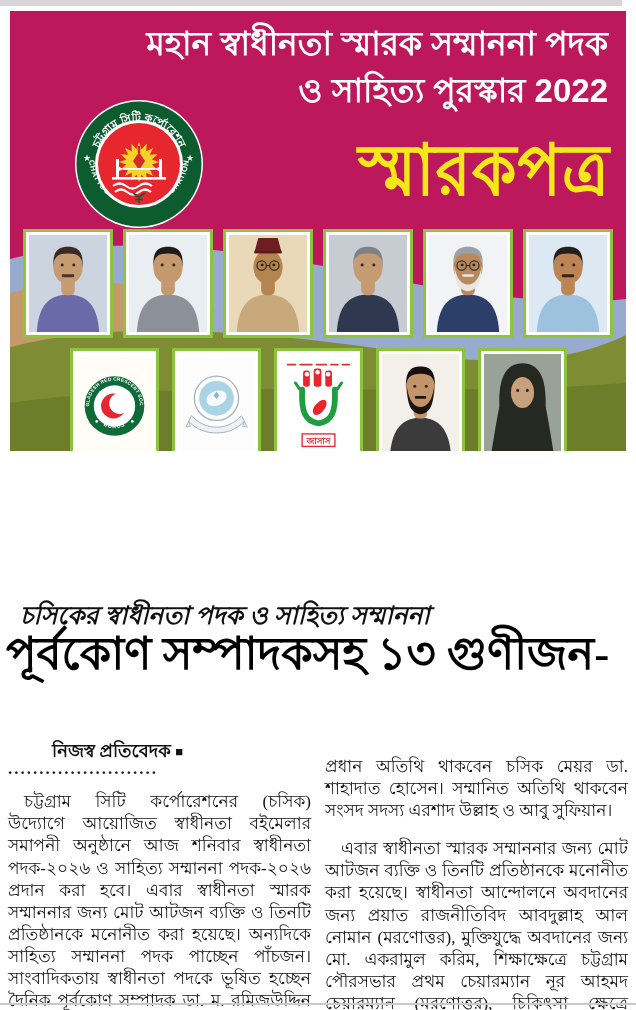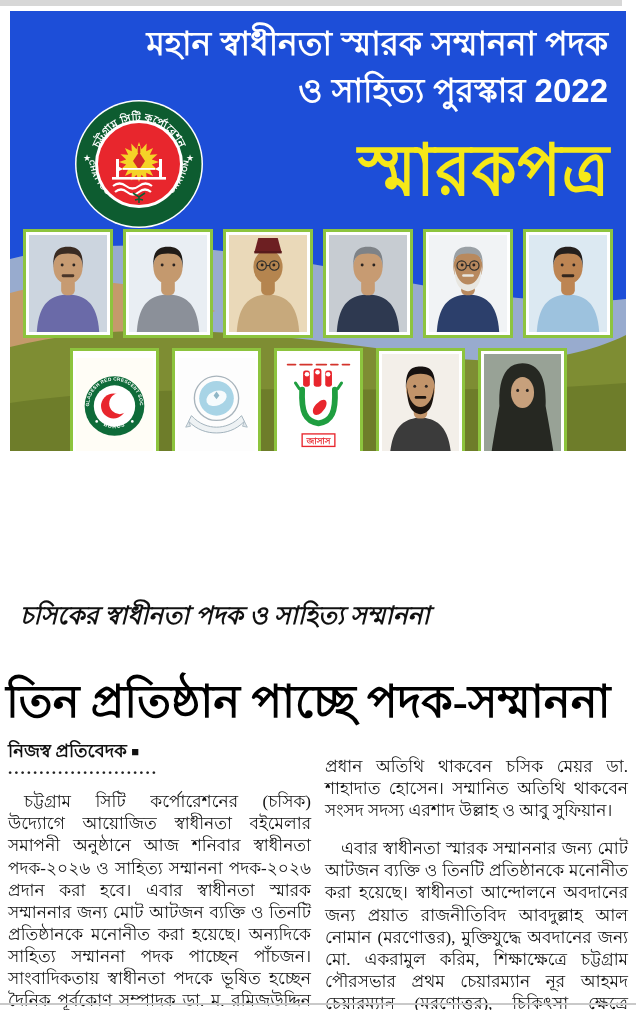--- a/index.html
+++ b/index.html
@@ -4,21 +4,21 @@
 <style>
   html,body{margin:0;padding:0;}
   body{width:636px;height:1010px;background:#ffffff;overflow:hidden;
        font-family:"Liberation Serif",serif;}
   .page{position:relative;width:636px;height:1010px;background:#fff;}
 
   .topbar{position:absolute;left:0;top:0;width:622px;height:6px;background:#d7d7d7;}
 
   
   .poster{position:absolute;left:10px;top:11px;width:616px;height:440px;
-          background:#1d4ed8;overflow:hidden;}
+          background:#be185d;overflow:hidden;}
   .waves{position:absolute;left:0;bottom:0;width:616px;height:310px;}
   .ptitle{position:absolute;top:10px;right:18px;text-align:right;color:#fff;
           font-family:"Liberation Sans",sans-serif;font-weight:bold;
           font-size:33px;line-height:1.42;}
   .seal{position:absolute;left:64px;top:88px;width:130px;height:130px;}
   .seal svg{width:100%;height:100%;display:block;}
   .masthead{position:absolute;top:104px;right:16px;color:#f6e818;
             font-family:"Liberation Sans",sans-serif;font-weight:bold;
             font-size:64px;letter-spacing:1px;transform:scaleY(1.12);
             transform-origin:top right;}
@@ -34,21 +34,21 @@
   
   .kicker{position:absolute;left:20px;top:596px;font-size:25px;font-weight:bold;
           font-style:italic;color:#111;}
   .headline{position:absolute;left:6px;top:630px;margin:0;font-size:45px;
             line-height:1.07;font-weight:bold;color:#000;letter-spacing:0;}
 
   
   .article{position:absolute;left:8px;right:8px;top:740px;display:flex;gap:14px;
            font-size:17px;line-height:1.3;color:#111;text-align:justify;}
   .col{width:50%;}
-  .byline{font-weight:bold;font-size:18px;}
+  .byline{font-weight:bold;font-size:18px;margin-left:44px;}
   .bsq{font-size:13px;vertical-align:1px;}
   .dots{letter-spacing:2px;font-weight:bold;line-height:0.7;margin-bottom:4px;color:#222;}
   .col p{margin:16px 0 2px 0;}
   .col p.indent{text-indent:16px;}
 
   .bottomrule{position:absolute;left:0;right:0;bottom:5px;border-top:2px solid #c9c9c9;}
 </style>
 </head>
 <body>
 
@@ -341,21 +341,21 @@
             <path d="M25,34 C24,16 30,12 40,12 C50,12 56,16 55,34 C55,22 50,19 40,19 C30,19 25,22 25,34 Z" fill="#221d1b"></path>
             <circle cx="34" cy="31" r="1.5" fill="#2a2320"></circle>
             <circle cx="46" cy="31" r="1.5" fill="#2a2320"></circle>
           </svg>
         </div>
       </div>
   </div>
 
   <div class="kicker">চসিকের স্বাধীনতা পদক ও সাহিত্য সম্মাননা</div>
 
-  <h1 class="headline"><br><span>তিন প্রতিষ্ঠান পাচ্ছে পদক-সম্মাননা</span></h1>
+  <h1 class="headline"><span>পূর্বকোণ সম্পাদকসহ ১৩ গুণীজন-</span><br></h1>
 
   <div class="article">
     <div class="col">
       <div class="byline"><span>নিজস্ব প্রতিবেদক</span>
         <span class="bsq">■</span></div>
       <div class="dots">........................</div>
       <p class="indent">চট্টগ্রাম সিটি কর্পোরেশনের (চসিক) উদ্যোগে আয়োজিত স্বাধীনতা বইমেলার সমাপনী অনুষ্ঠানে আজ শনিবার স্বাধীনতা পদক-২০২৬ ও সাহিত্য সম্মাননা পদক-২০২৬ প্রদান করা হবে। এবার স্বাধীনতা স্মারক সম্মাননার জন্য মোট আটজন ব্যক্তি ও তিনটি প্রতিষ্ঠানকে মনোনীত করা হয়েছে। অন্যদিকে সাহিত্য সম্মাননা পদক পাচ্ছেন পাঁচজন। সাংবাদিকতায় স্বাধীনতা পদকে ভূষিত হচ্ছেন দৈনিক পূর্বকোণ সম্পাদক ডা. ম. রমিজউদ্দিন চৌধুরী।</p>
 
     </div>
     <div class="col">

